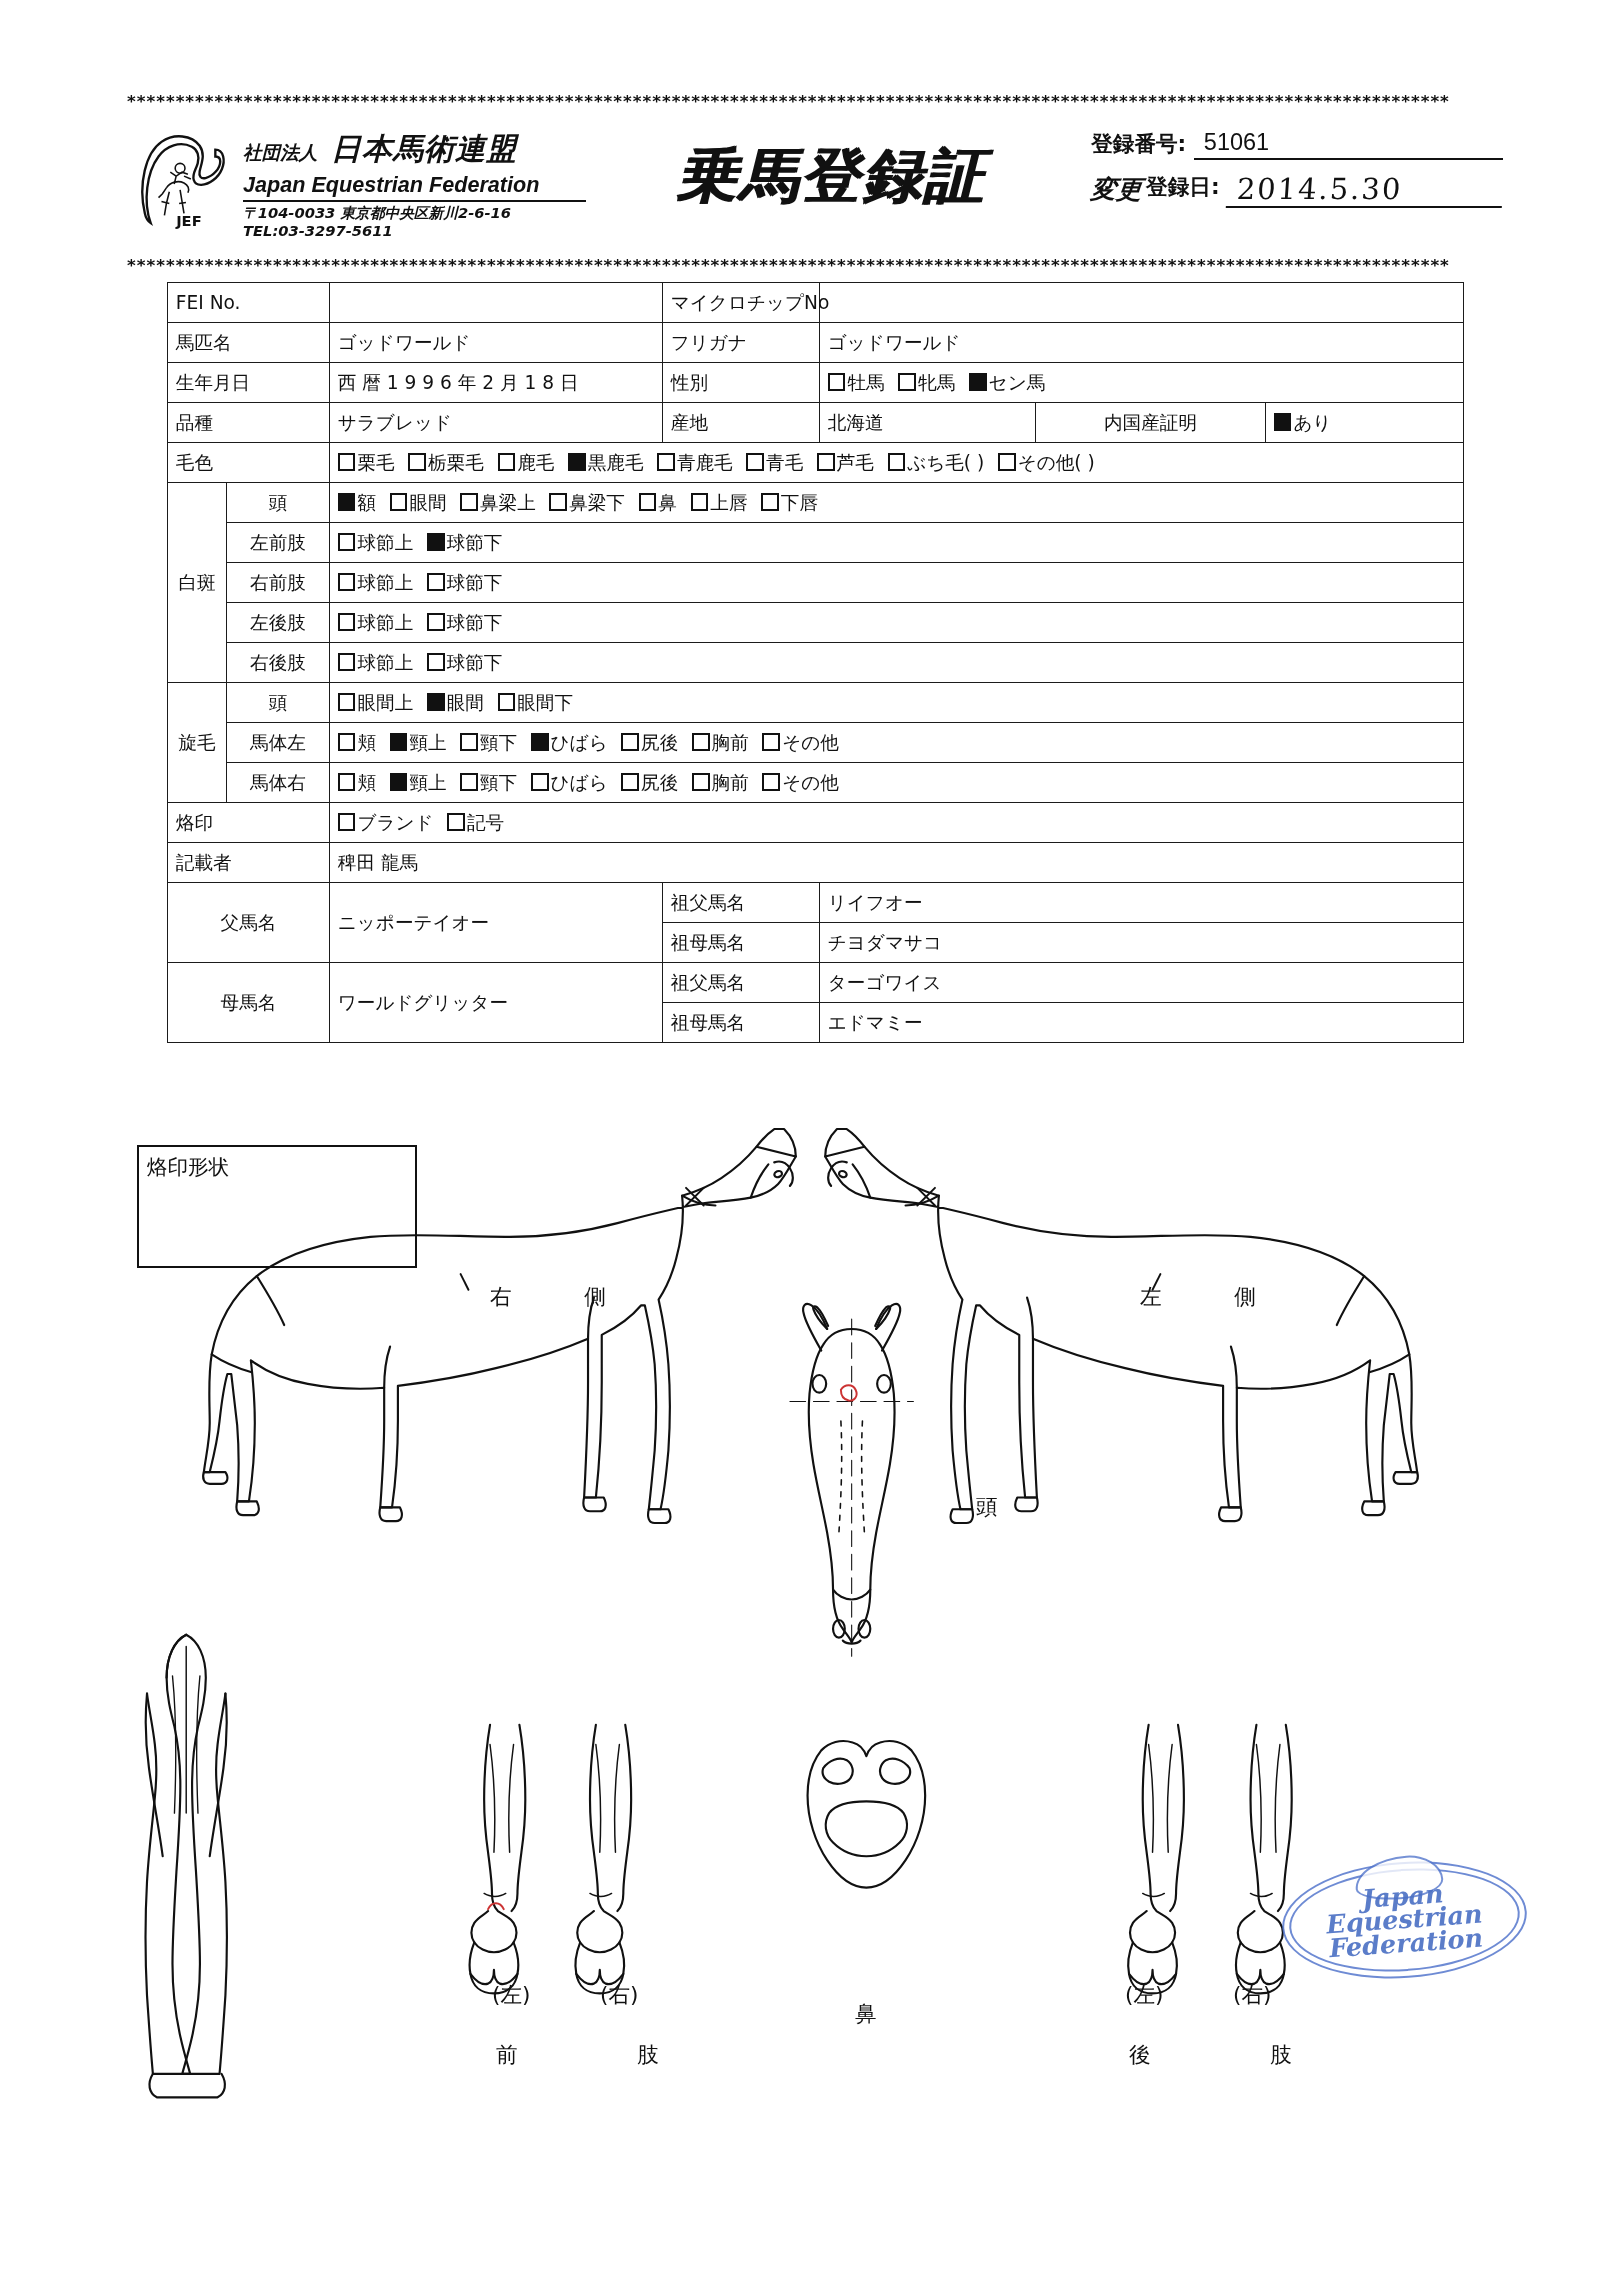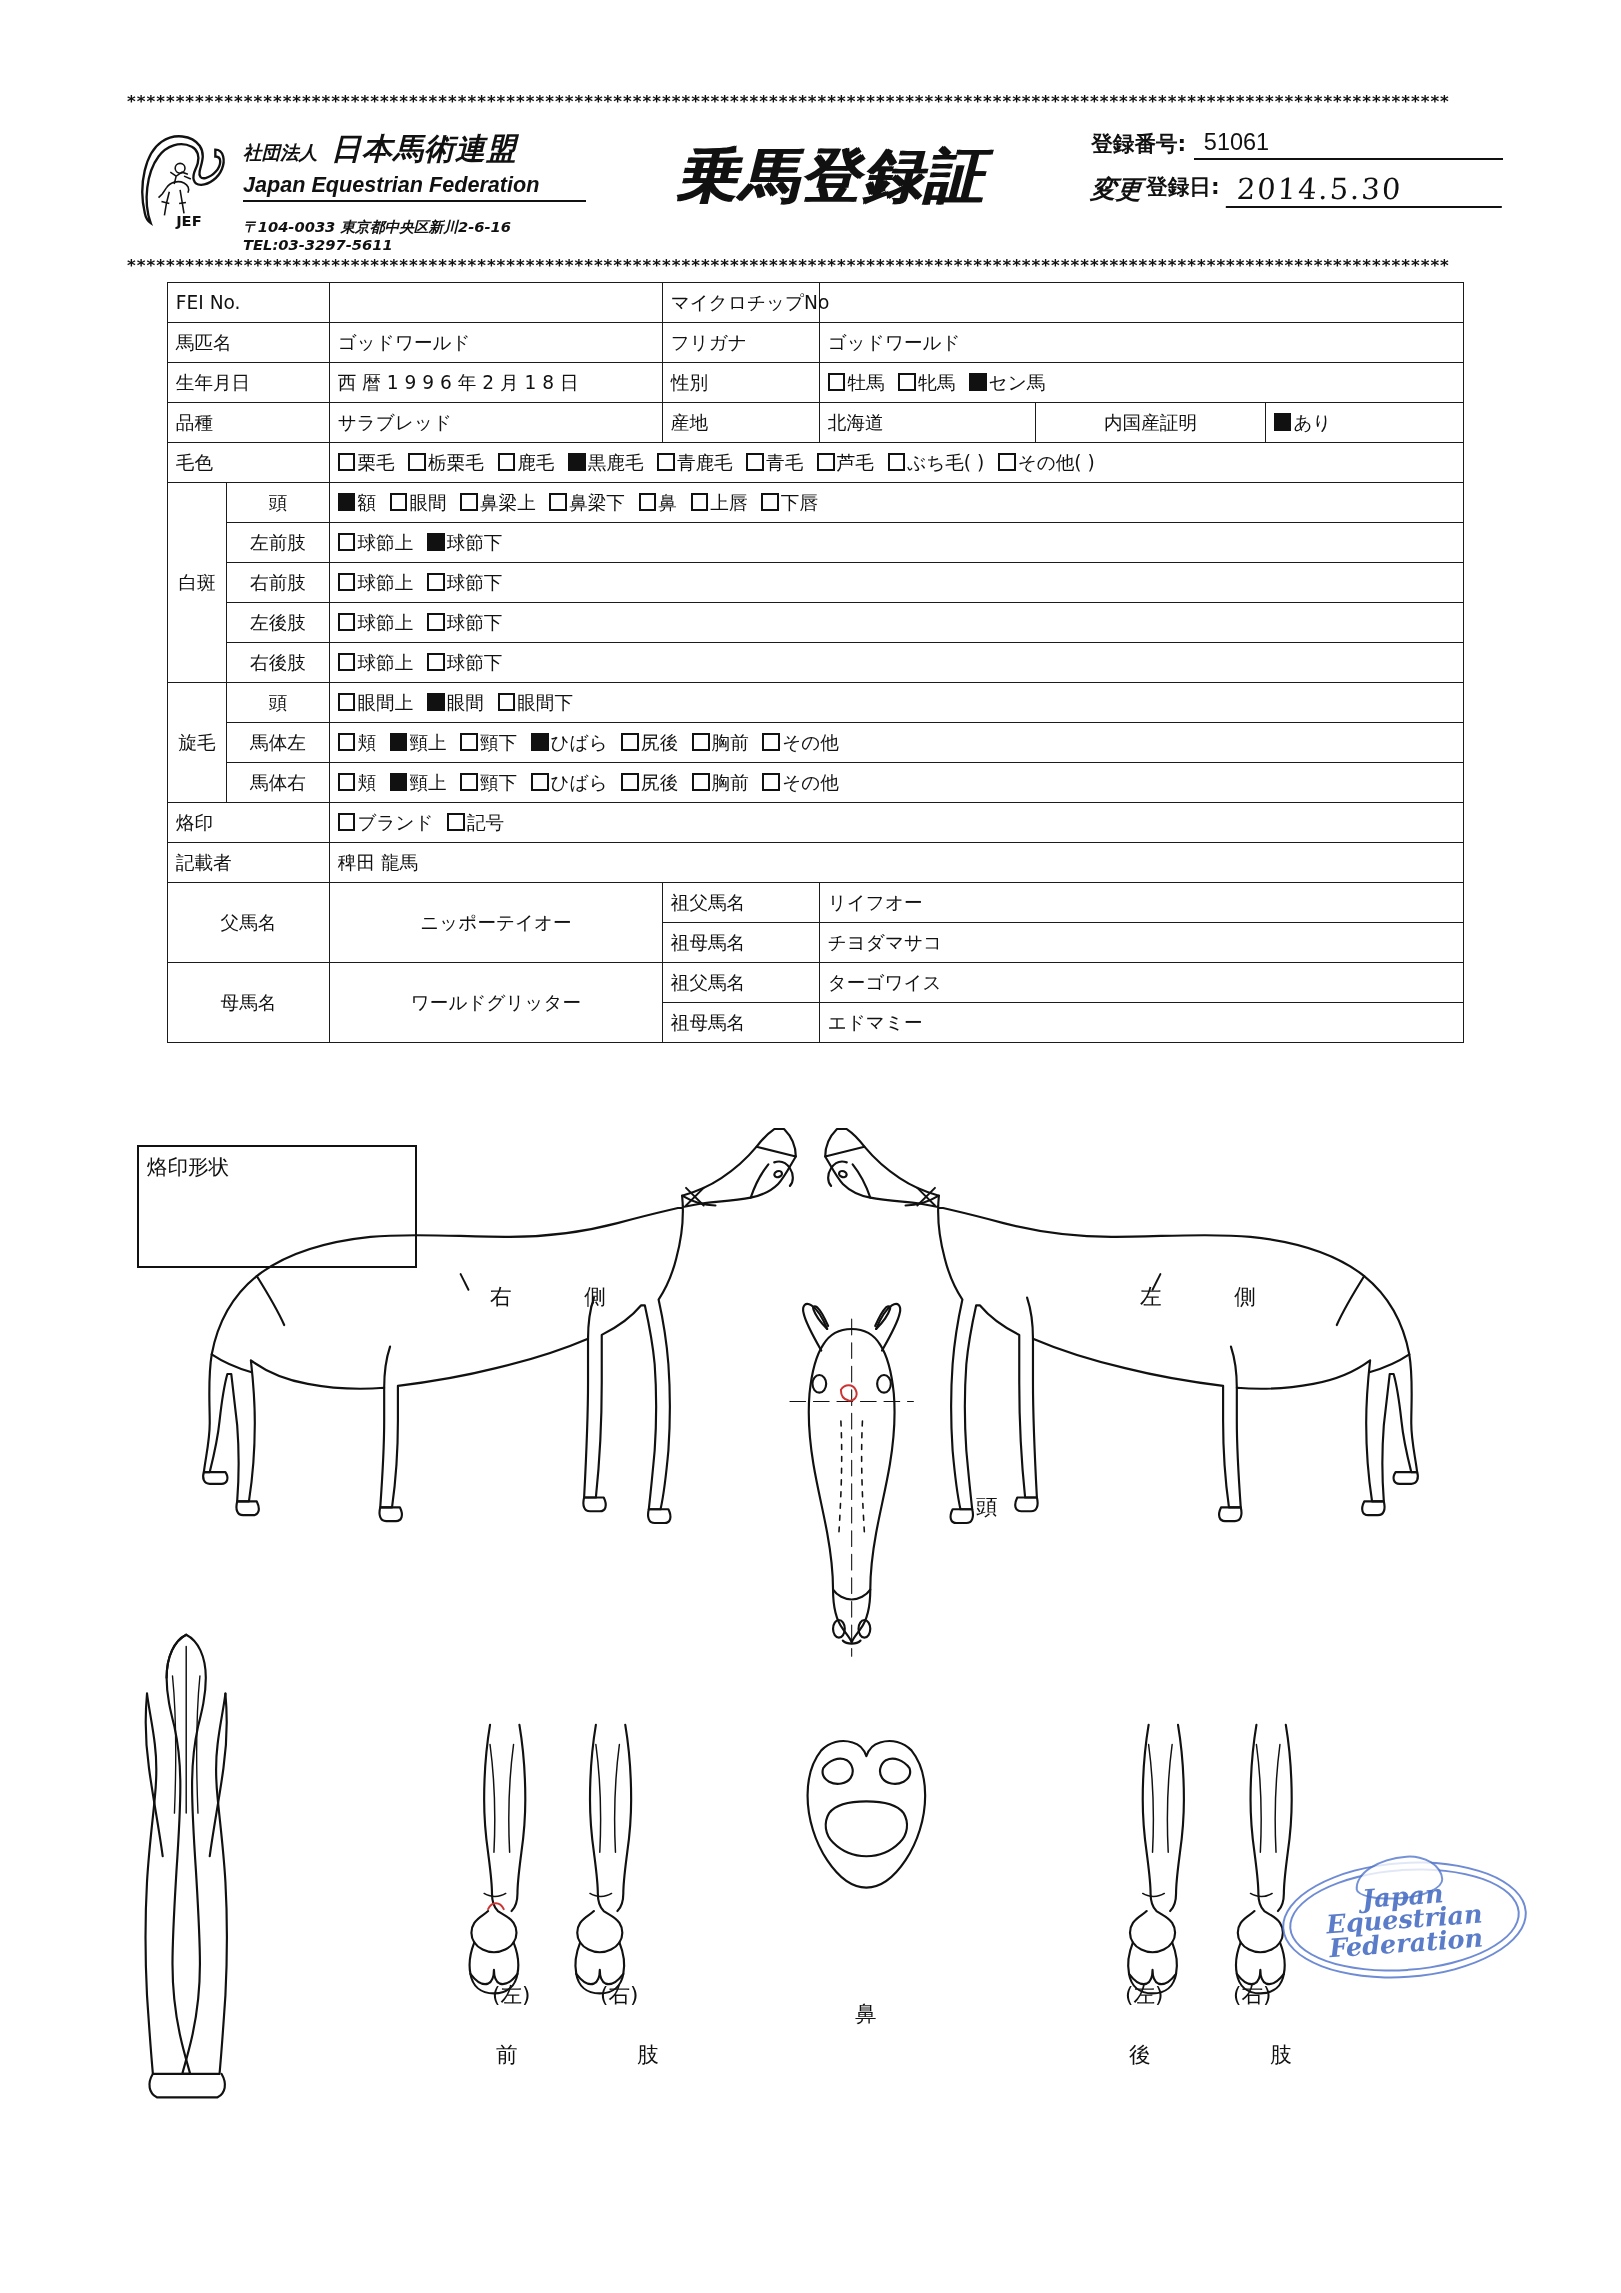--- a/index.html
+++ b/index.html
@@ -24,21 +24,21 @@
 
   
   .header { position:absolute; left:127px; top:123px; width:1384px; height:118px; }
 
   .logo-mark { position:absolute; left:9.8px; top:9.8px; width:94px; height:98px; }
   .org-block { position:absolute; left:116px; top:5.9px; width:343px; }
   .org-line1 { display:flex; align-items:baseline; gap:13.7px; }
   .org-jp-small { font-size:18.6px; font-weight:bold; font-style:italic; font-family:"DejaVu Sans",sans-serif; }
   .org-jp-big { font-size:30px; font-weight:bold; font-style:italic; letter-spacing:1px; font-family:"DejaVu Sans",sans-serif;text-align:right; }
   .org-en { font-size:21.6px; font-style:italic; font-weight:bold; margin-top:2px; font-family:"Liberation Sans",sans-serif; }
-  .org-addr { border-top:2px solid #111; margin-top:2px; padding-top:16px; }
+  .org-addr { border-top:2px solid #111; margin-top:2px; padding-top:2px; }
   .org-addr div { font-size:14.7px; font-style:italic; font-weight:bold; line-height:1.25; font-family:"DejaVu Sans",sans-serif; }
 
   .doc-title {
     position:absolute; left:549px; top:13.7px;
     font-size:59px; font-weight:bold; font-style:italic;
     letter-spacing:2.9px; font-family:"DejaVu Sans",sans-serif;
     text-shadow:2px 0 0 #111;
   }
 
   .regblock { position:absolute; right:7.8px; top:5.9px; width:412px; }
@@ -66,21 +66,21 @@
   table.main td {
     border:1px solid #1b1b1b;
     font-size:18.6px; padding:3.9px 7.8px; height:40px; vertical-align:middle;
     background:#fff;
   }
   td.lbl { background:#dde3ef; white-space:nowrap; }
   td.lbl.c { text-align:center; }
   .outer-top td { border-top:2px solid #111; }
 
   .val { font-size:18.6px; }
-  .val.ctr { text-align:center; }
+  .val.ctr { }
 
   
   .cb { display:inline-block; margin-right:2px; position:relative; top:1px; }
   .cb::before {
     content:""; display:inline-block; width:13.7px; height:13.7px;
     border:2px solid #111; background:#fff; vertical-align:-1px;
   }
   .cb.on::before { background:#111; }
   .opt { white-space:nowrap; margin-right:13.7px; display:inline-block; }
   .optline { white-space:nowrap; }

